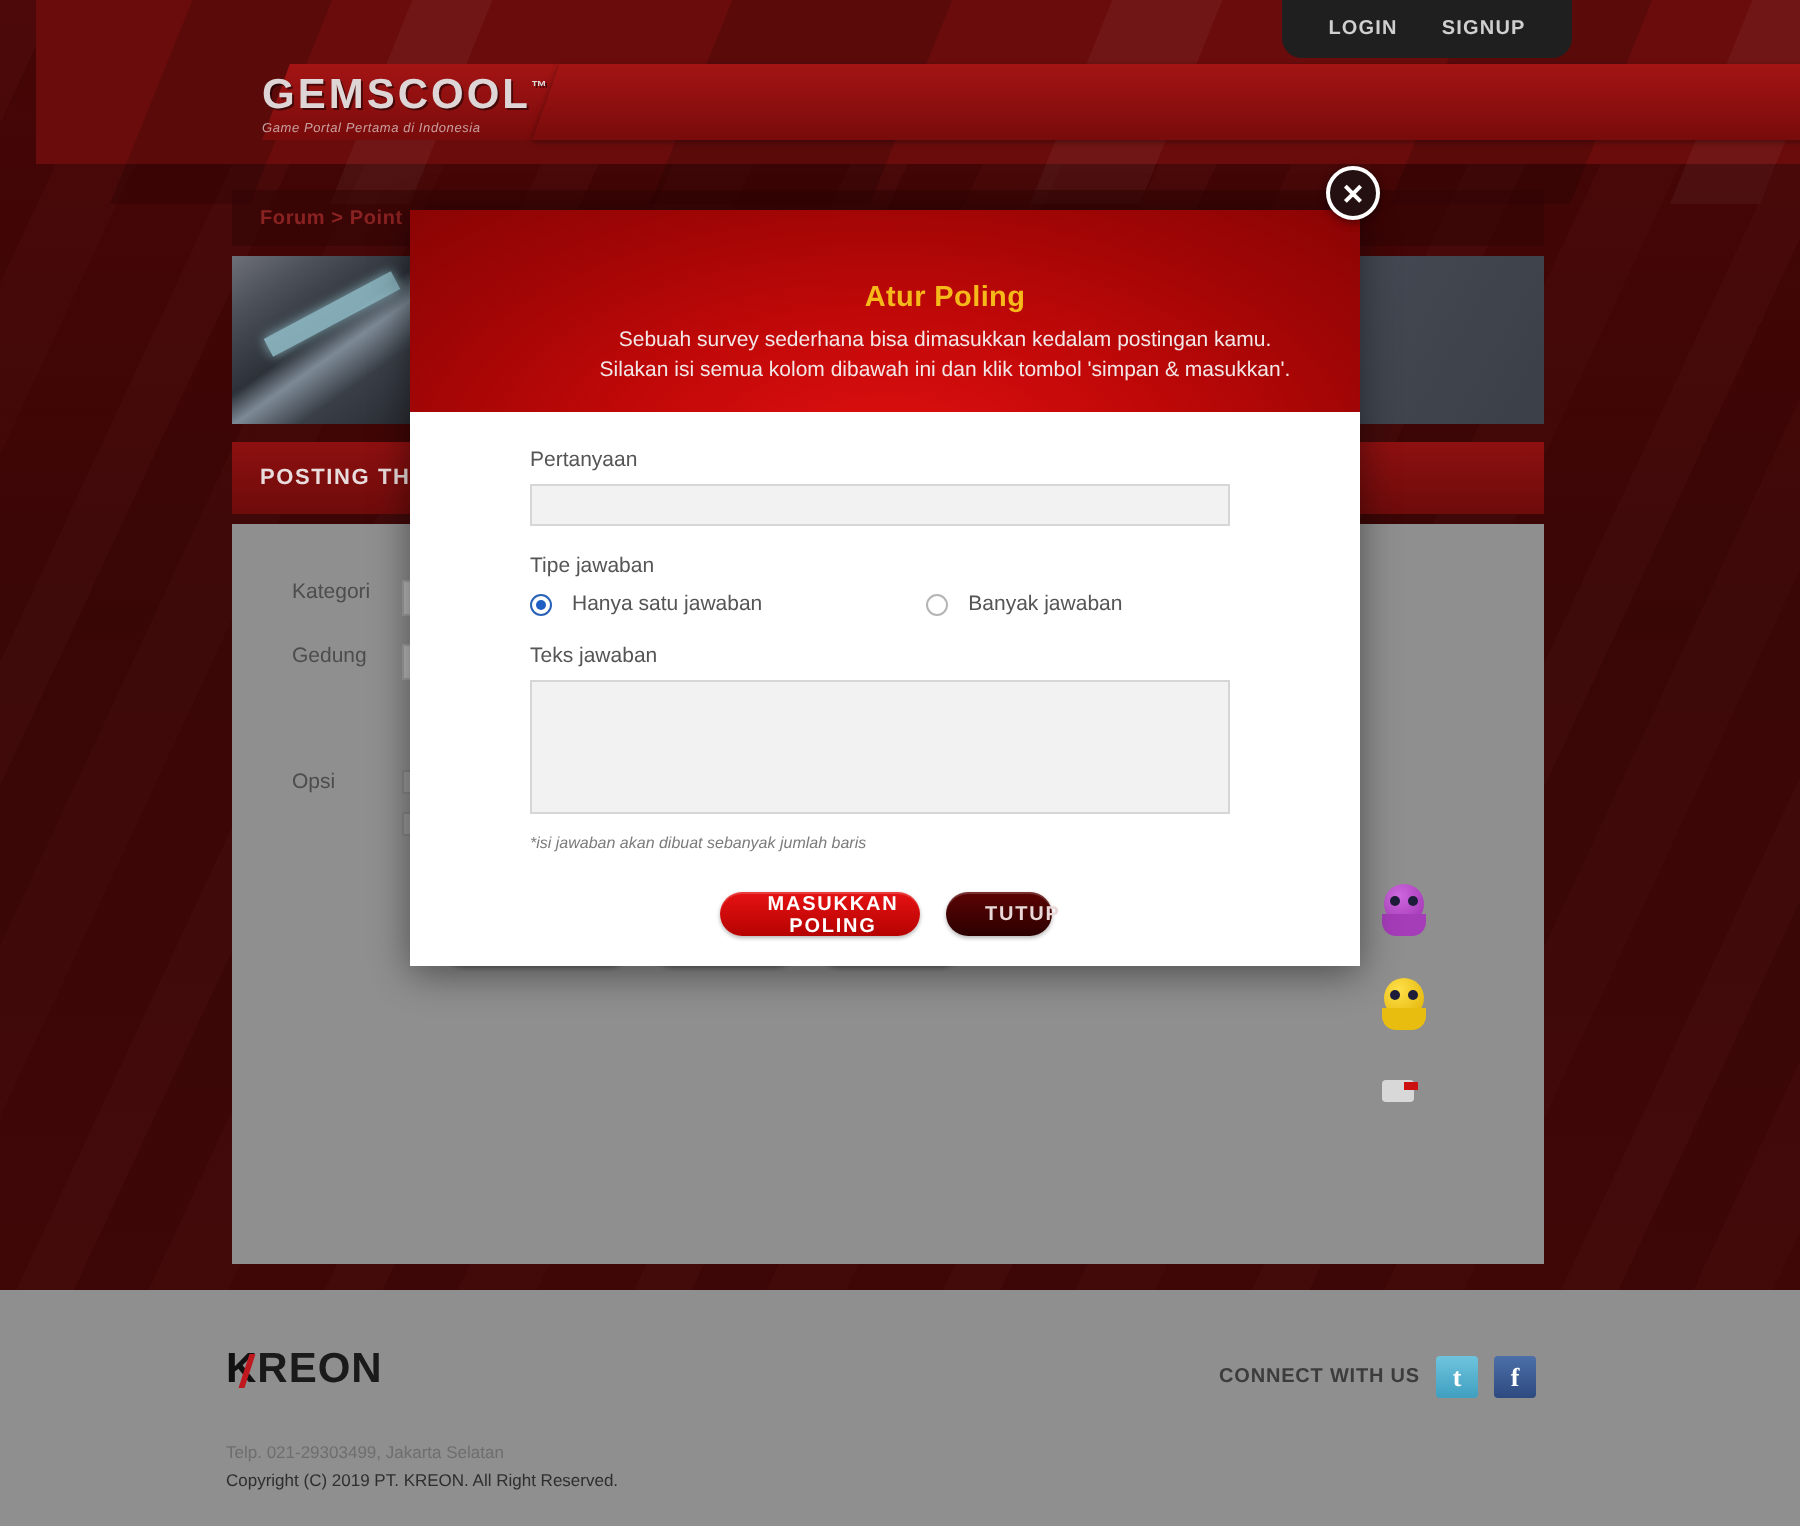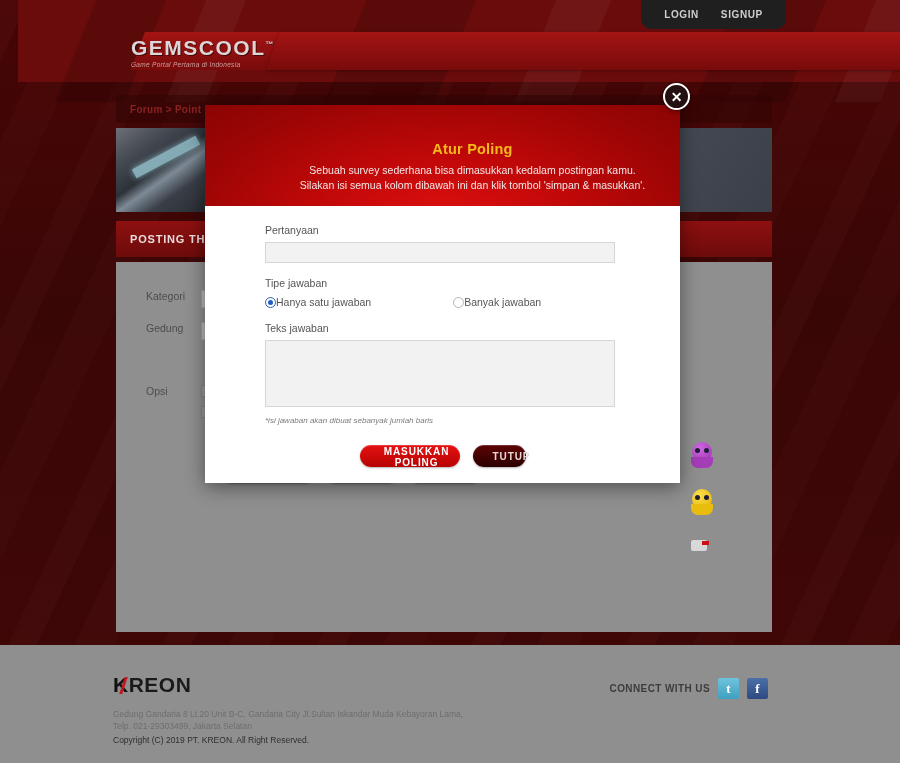--- a/index.html
+++ b/index.html
@@ -242,21 +242,21 @@
   .txt-input {
     width: 350px; height: 21px;
     background: #f2f2f2; border: 1px solid #d6d6d6;
     font-size: 10.5px; color: #333; padding: 0 5px;
     font-family: "Liberation Sans", sans-serif;
   }
   .radio-row {
     display: flex; align-items: center; margin: 7px 0 14px 0;
   }
   .radio-item {
-    display: flex; align-items: center; gap: 0;
+    display: flex; align-items: center; gap: 10px;
     color: #555; font-size: 10.5px; cursor: pointer;
   }
   .radio-item.second { margin-left: 82px; }
   .rdo {
     width: 11px; height: 11px; border-radius: 50%;
     border: 1px solid #b5b5b5; background: #fff;
     position: relative; flex: none;
   }
   .rdo.on { border-color: #2a62b8; }
   .rdo.on:after {
@@ -453,21 +453,20 @@
       </div>
 
     </div>
   </div>
 </div>
 
 <div id="footer">
   <div id="kreon-logo">
     <span class="k">K<span class="slash"></span></span><span>REON</span>
   </div>
-  <div class="foot-addr" style="top:63px;">Gedung Gandaria 8 Lt.20 Unit B-C, Gandaria City Jl.Sultan Iskandar Muda Kebayoran Lama,</div>
   <div class="foot-addr" style="top:75px;">Telp. 021-29303499, Jakarta Selatan</div>
   <div id="foot-copy">Copyright (C) 2019 PT. KREON. All Right Reserved.</div>
 
   <div id="connect">
     <span class="label">CONNECT WITH US</span>
     <span class="social tw">t</span>
     <span class="social fb">f</span>
   </div>
 </div>
 

